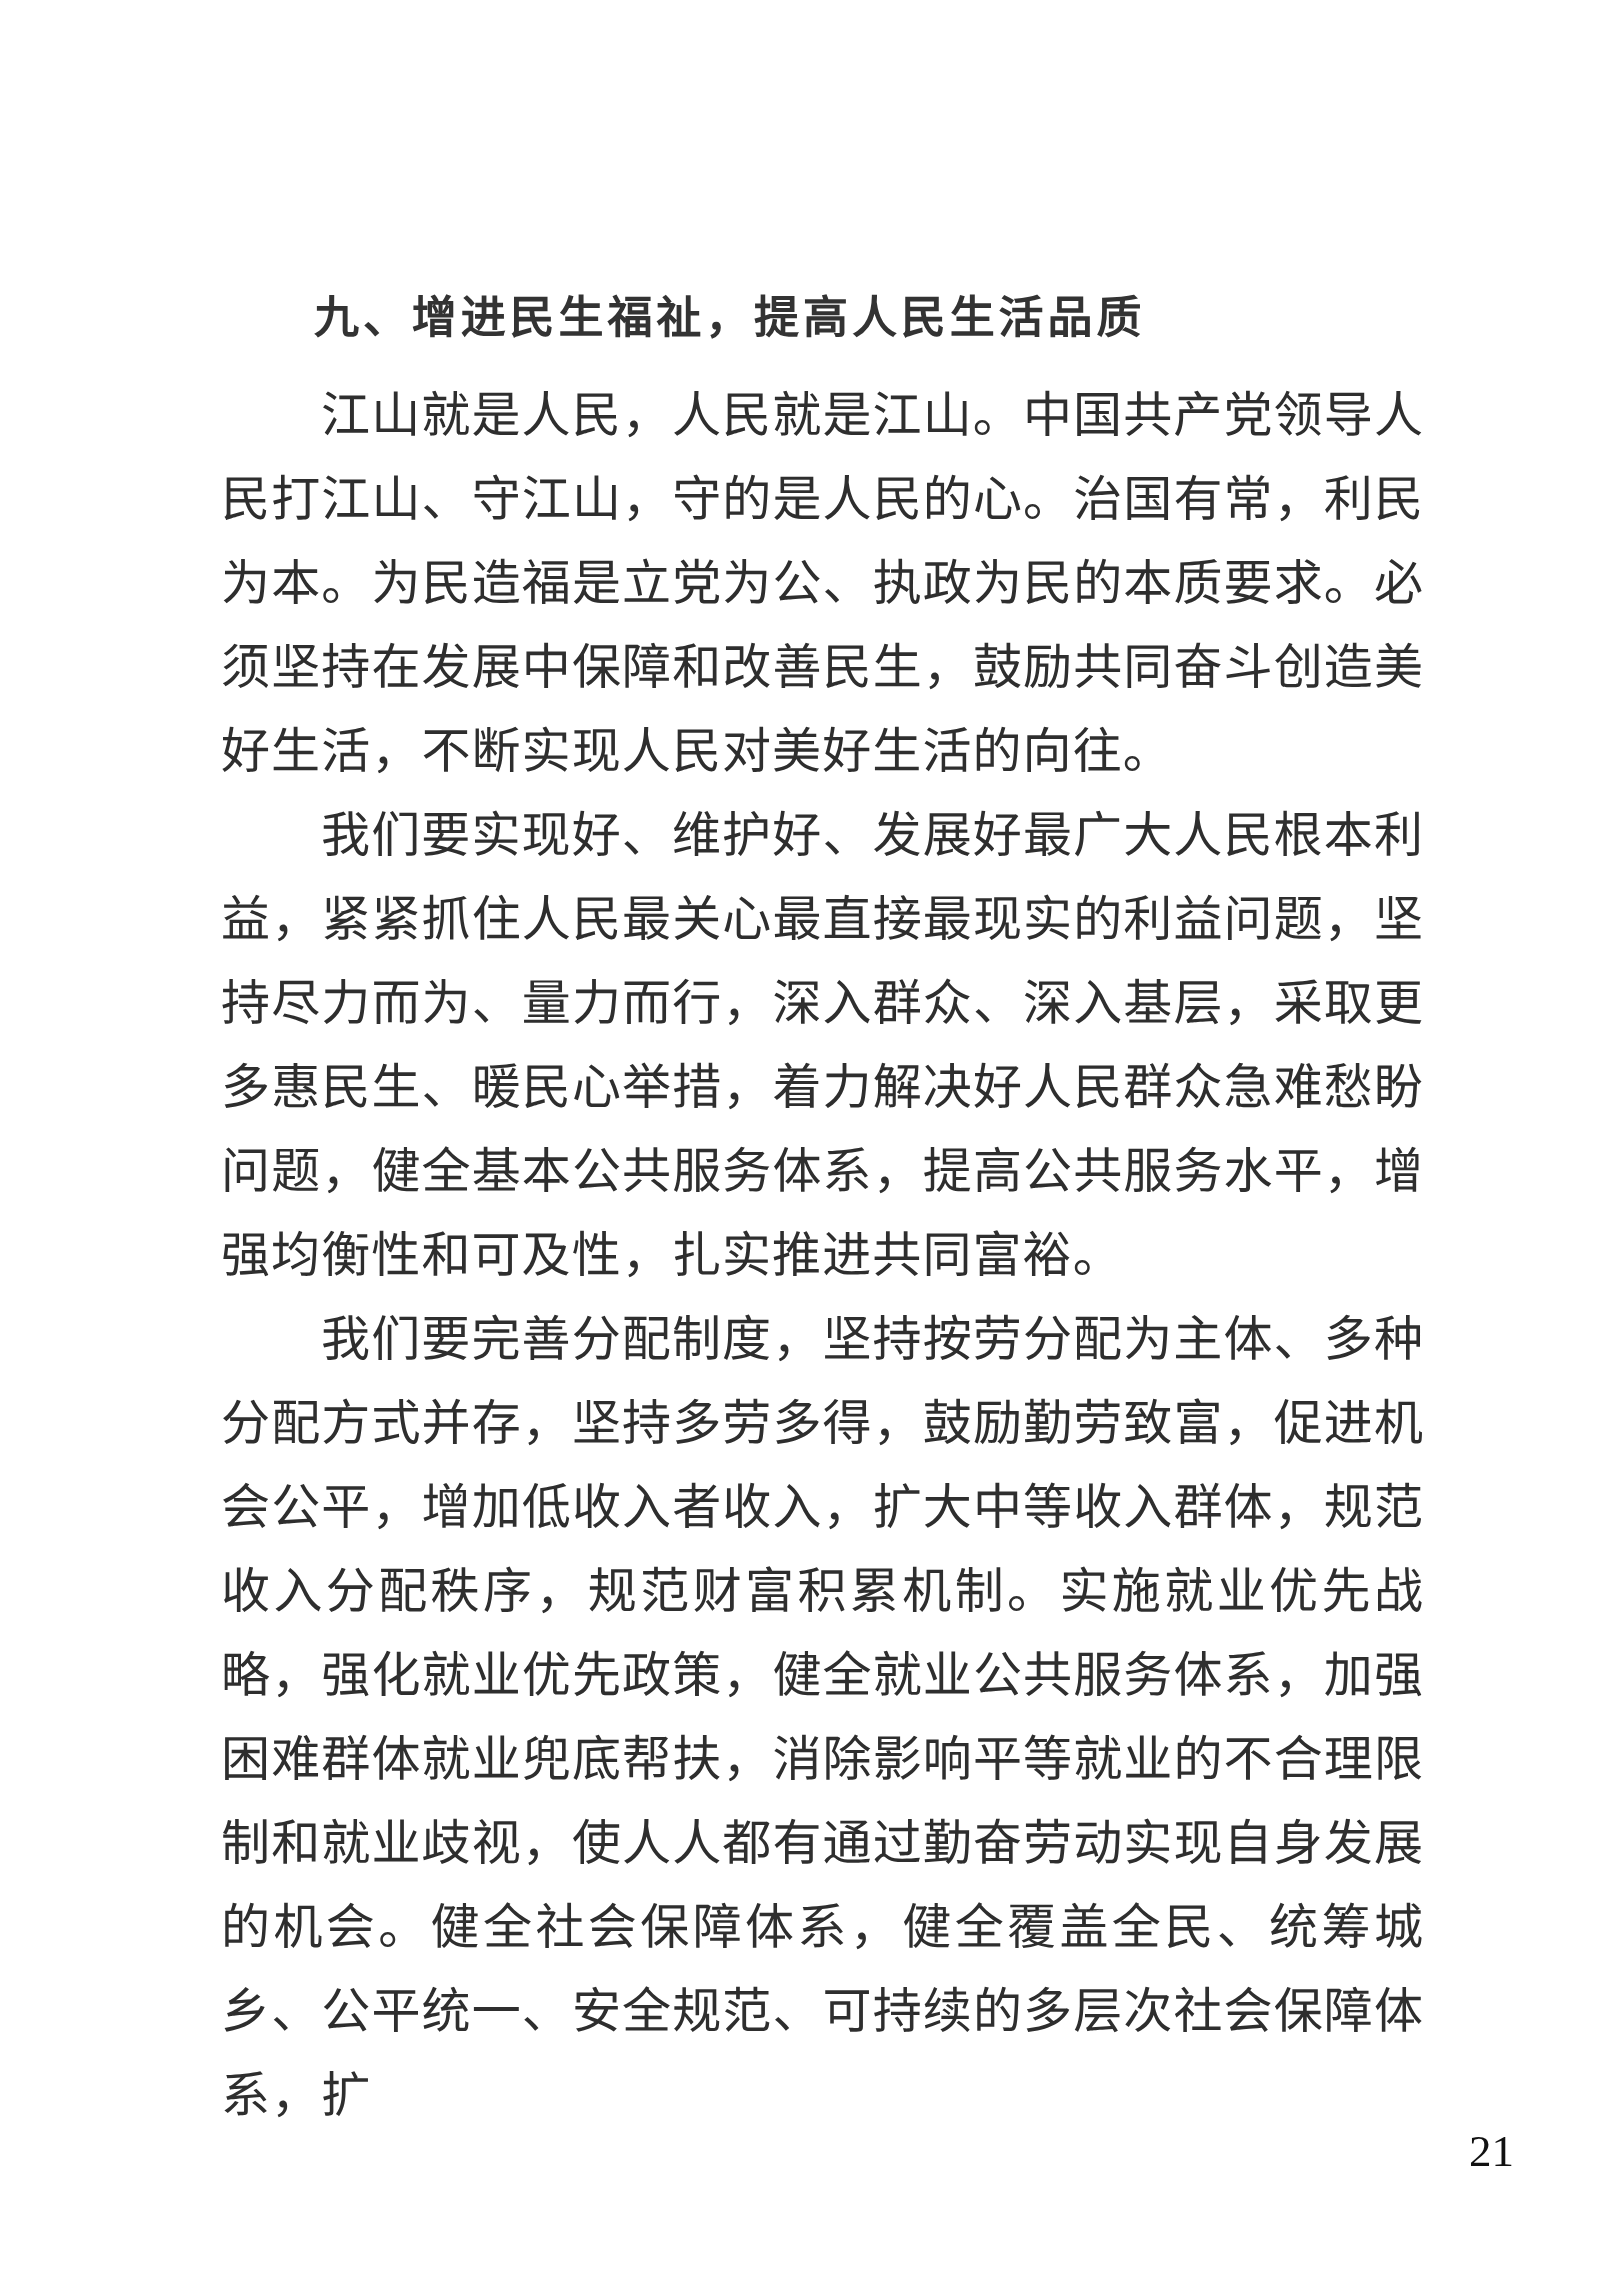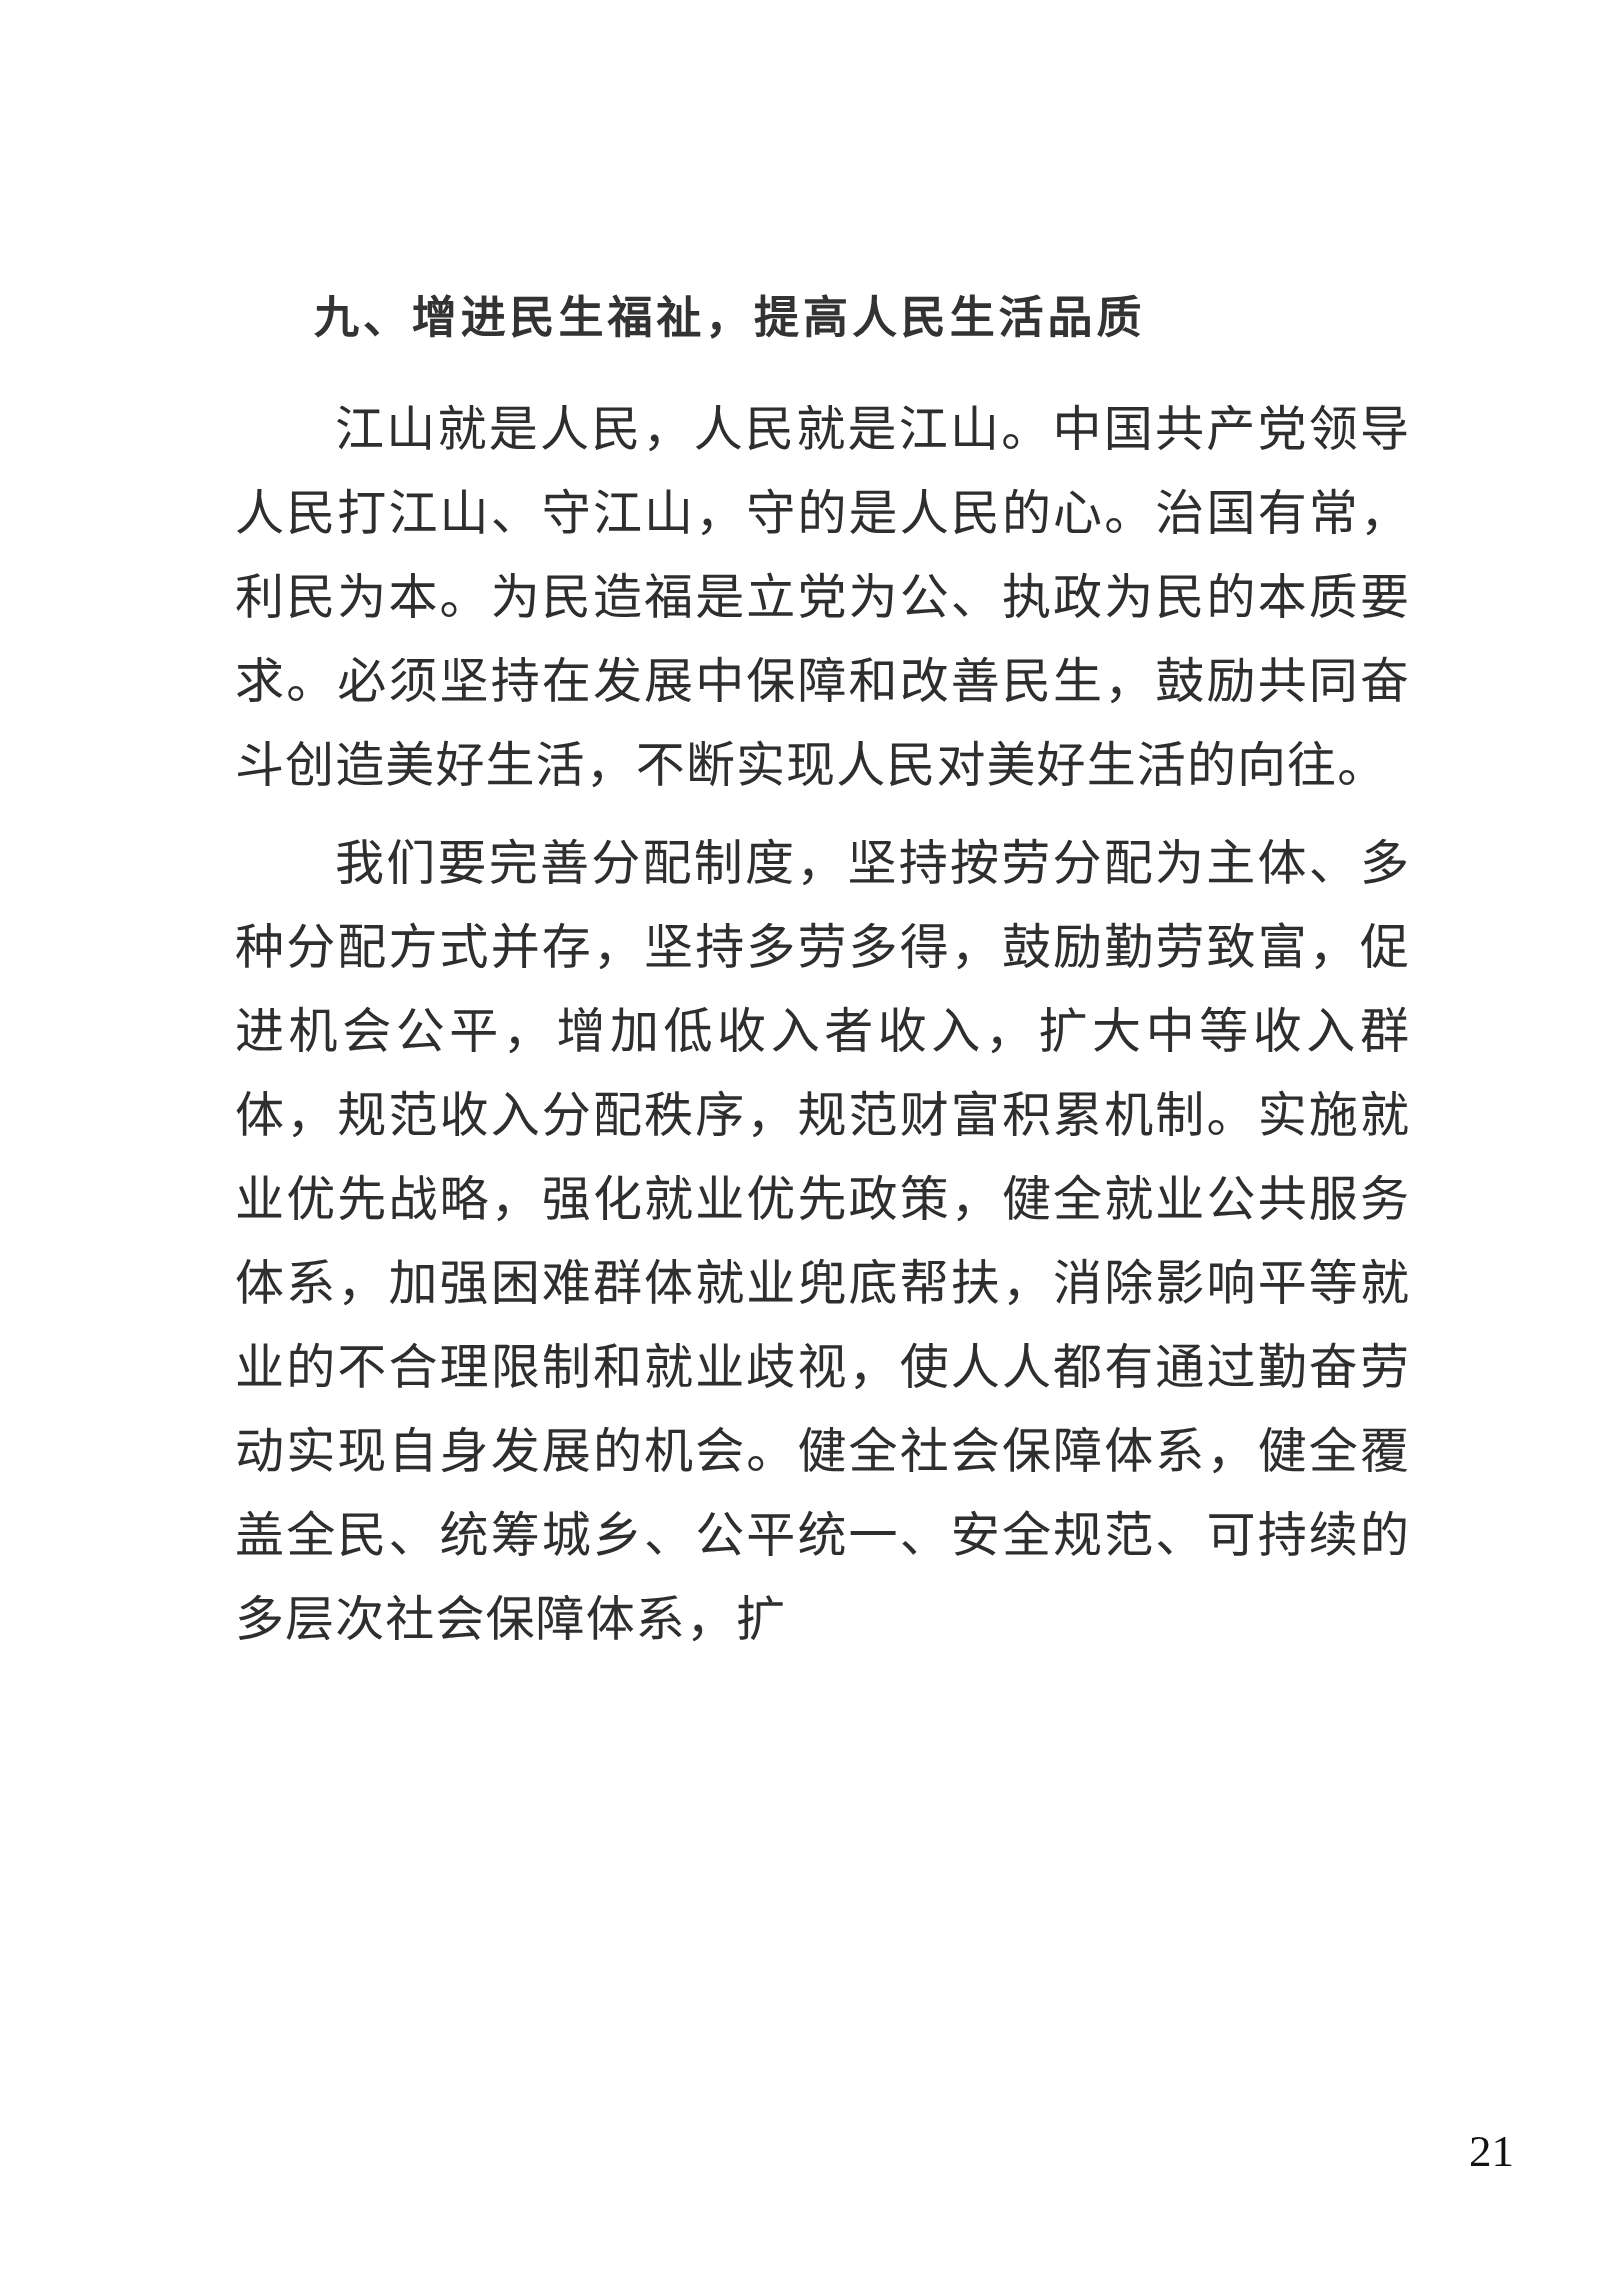--- a/index.html
+++ b/index.html
@@ -36,21 +36,21 @@
     top: 374px;
     width: 1203px;
     font-family: "Liberation Serif", serif;
     font-size: 49px;
     line-height: 84px;
     letter-spacing: 1.1px;
     color: var(--text-color, #2e2e2e);
     text-align: justify;
   }
   .body-text p {
-    margin: 14px;
+    margin: 0;
     padding: 0;
     text-indent: 100px;
   }
   .page-number {
     position: absolute;
     left: 0;
     right: 0;
     top: 2127px;
     text-align: right;
     font-family: "Liberation Serif", serif;
@@ -61,19 +61,20 @@
 </style>
 </head>
 <body>
 
 <div class="page" style="--page-bg: #ffffff; --heading-color: #333333; --text-color: #2e2e2e;">
 
   <h1 class="heading">九、增进民生福祉，提高人民生活品质</h1>
 
   <div class="body-text">
     <p>江山就是人民，人民就是江山。中国共产党领导人民打江山、守江山，守的是人民的心。治国有常，利民为本。为民造福是立党为公、执政为民的本质要求。必须坚持在发展中保障和改善民生，鼓励共同奋斗创造美好生活，不断实现人民对美好生活的向往。</p>
+    <p>我们要实现好、维护好、发展好最广大人民根本利益，紧紧抓住人民最关心最直接最现实的利益问题，坚持尽力而为、量力而行，深入群众、深入基层，采取更多惠民生、暖民心举措，着力解决好人民群众急难愁盼问题，健全基本公共服务体系，提高公共服务水平，增强均衡性和可及性，扎实推进共同富裕。</p>
     <p>我们要完善分配制度，坚持按劳分配为主体、多种分配方式并存，坚持多劳多得，鼓励勤劳致富，促进机会公平，增加低收入者收入，扩大中等收入群体，规范收入分配秩序，规范财富积累机制。实施就业优先战略，强化就业优先政策，健全就业公共服务体系，加强困难群体就业兜底帮扶，消除影响平等就业的不合理限制和就业歧视，使人人都有通过勤奋劳动实现自身发展的机会。健全社会保障体系，健全覆盖全民、统筹城乡、公平统一、安全规范、可持续的多层次社会保障体系，扩</p>
   </div>
 
   <div class="page-number">21</div>
 
 </div>
 
 
 </body></html>

